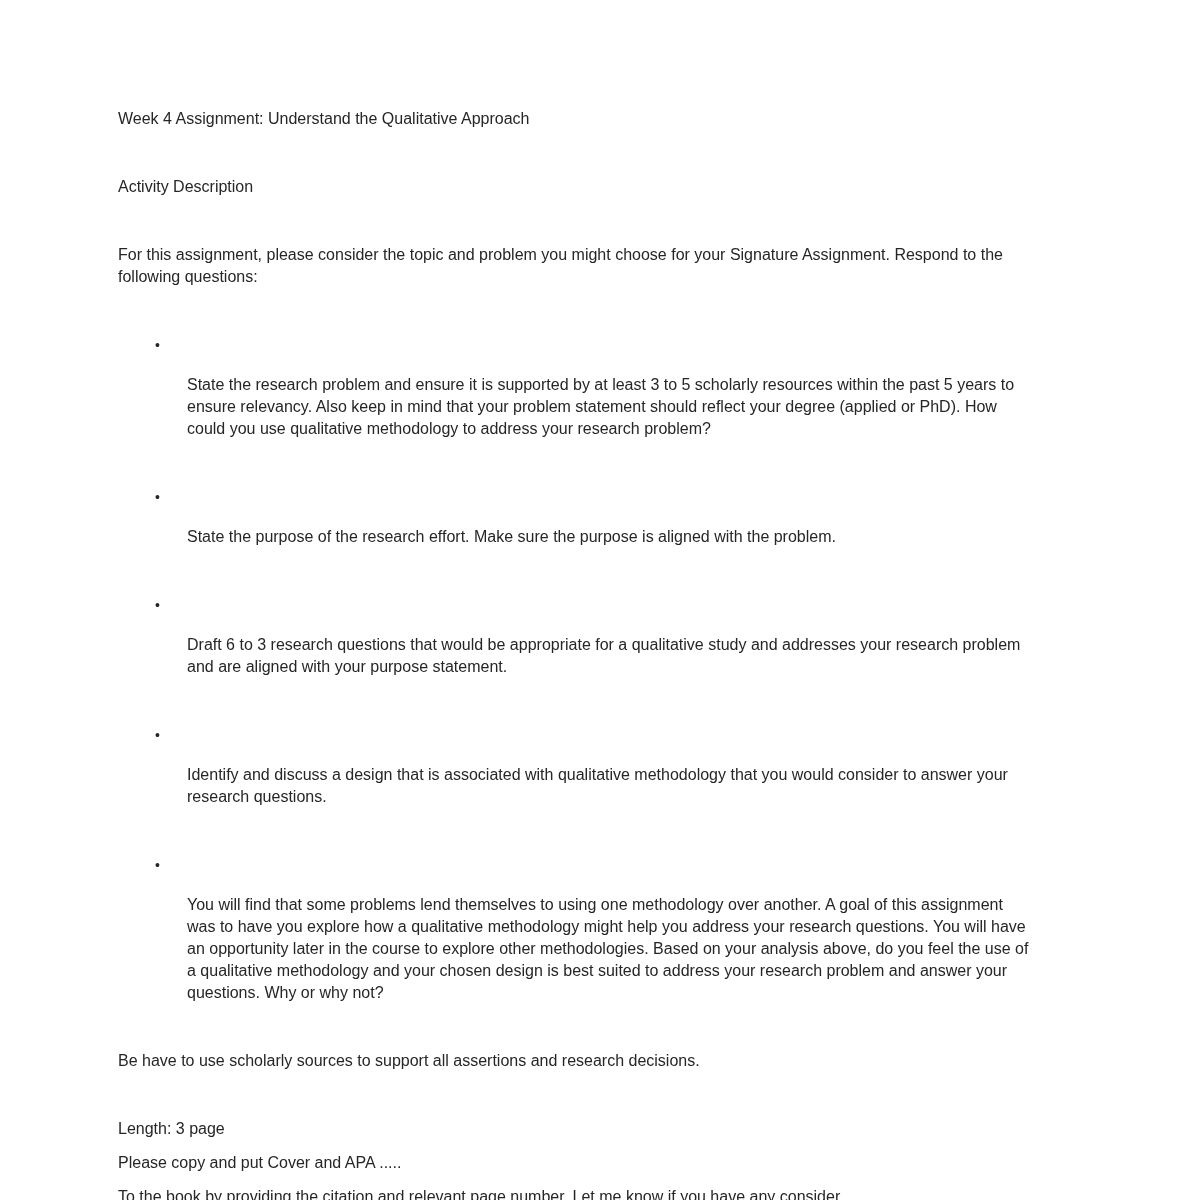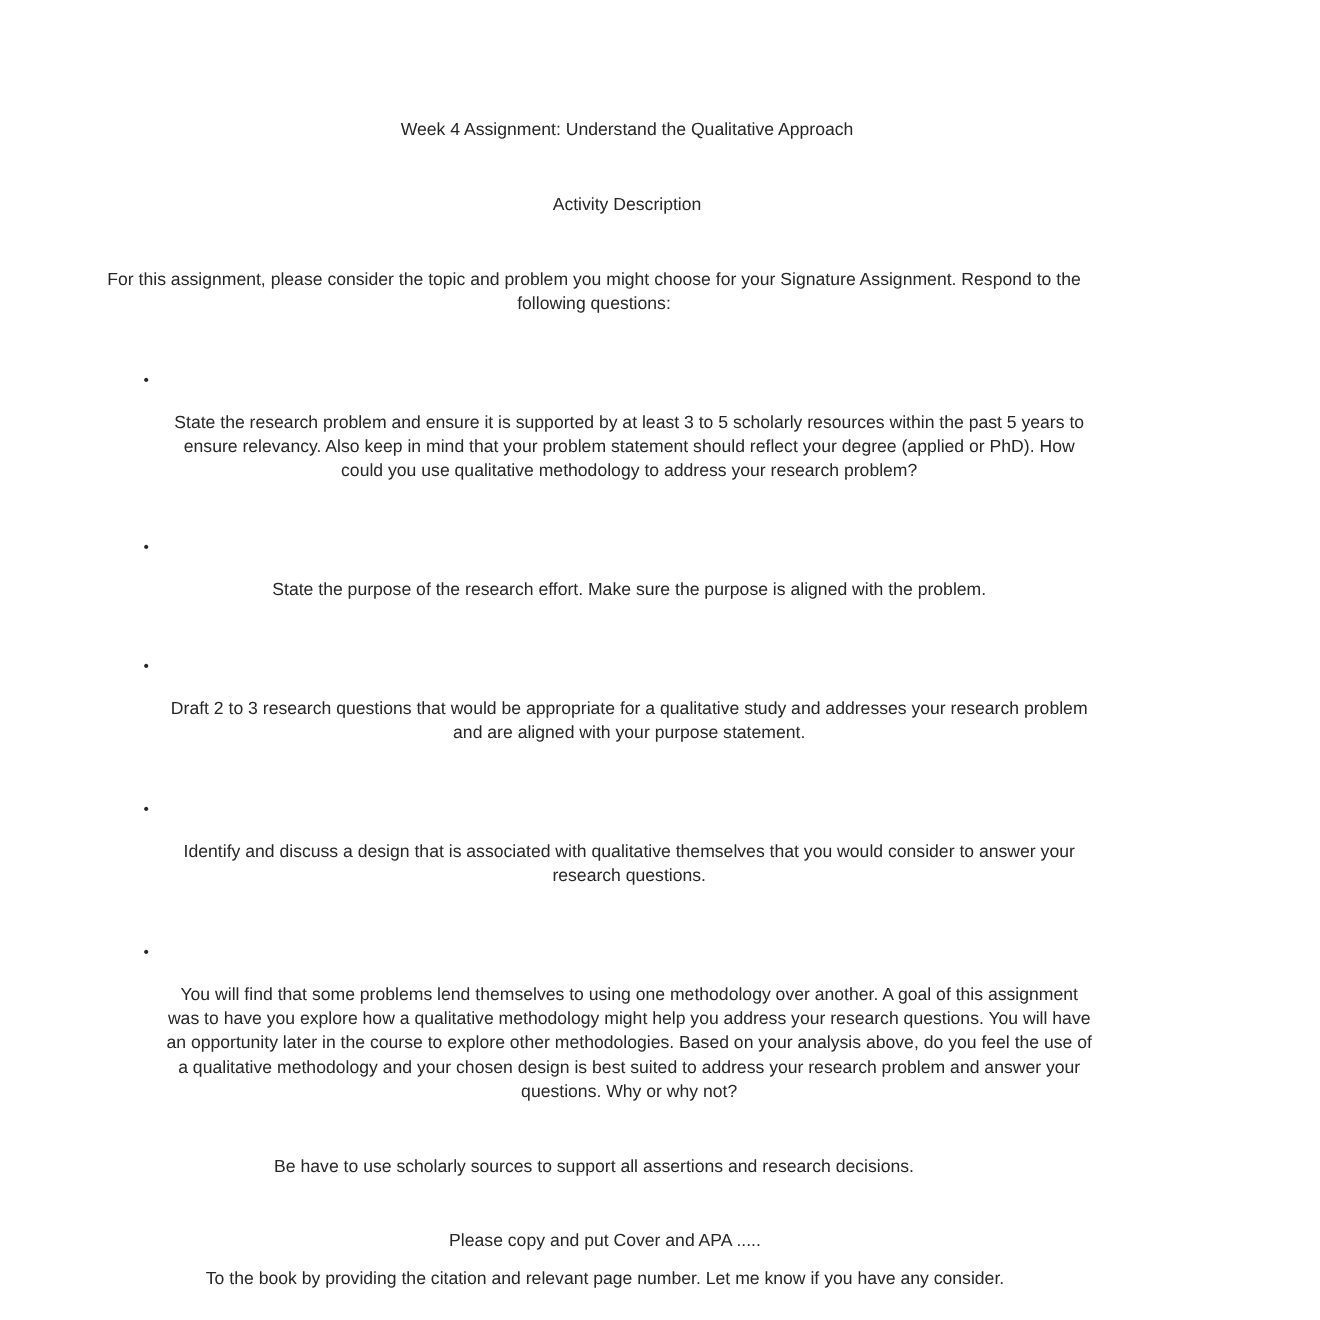--- a/index.html
+++ b/index.html
@@ -6,27 +6,26 @@
     margin: 0;
     padding: 0;
     background: #ffffff;
   }
   .page {
     position: relative;
     box-sizing: border-box;
     width: 1200px;
     height: 1200px;
     background: #ffffff;
-    padding: 108px 140px 0 80px;
+    padding: 108px 140px 0 118px;
     font-family: "Liberation Sans", sans-serif;
     font-size: 16px;
     line-height: 22px;
     color: #262626;
     overflow: hidden;
-    text-align: center;
   }
   .para {
     margin: 16px 0 46px 0;
     max-width: 920px;
   }
   .title {
     margin: 0 0 46px 0;
   }
   .heading {
     margin: 16px 0 46px 0;
@@ -72,33 +71,34 @@
     <li>
       <span class="bullet-marker">•</span>
       <span class="bullet-text">State the research problem and ensure it is supported by at least 3 to 5 scholarly resources within the past 5 years to ensure relevancy. Also keep in mind that your problem statement should reflect your degree (applied or PhD). How could you use qualitative methodology to address your research problem?</span>
     </li>
     <li>
       <span class="bullet-marker">•</span>
       <span class="bullet-text">State the purpose of the research effort. Make sure the purpose is aligned with the problem.</span>
     </li>
     <li>
       <span class="bullet-marker">•</span>
-      <span class="bullet-text">Draft 2 to 3 research questions that would be appropriate for a qualitative study and addresses your research problem and are aligned with your purpose statement.</span>
+      <span class="bullet-text">Draft 6 to 3 research questions that would be appropriate for a qualitative study and addresses your research problem and are aligned with your purpose statement.</span>
     </li>
     <li>
       <span class="bullet-marker">•</span>
-      <span class="bullet-text">Identify and discuss a design that is associated with qualitative themselves that you would consider to answer your research questions.</span>
+      <span class="bullet-text">Identify and discuss a design that is associated with qualitative methodology that you would consider to answer your research questions.</span>
     </li>
     <li>
       <span class="bullet-marker">•</span>
       <span class="bullet-text">You will find that some problems lend themselves to using one methodology over another. A goal of this assignment was to have you explore how a qualitative methodology might help you address your research questions. You will have an opportunity later in the course to explore other methodologies. Based on your analysis above, do you feel the use of a qualitative methodology and your chosen design is best suited to address your research problem and answer your questions. Why or why not?</span>
     </li>
   </ul>
 
   <p class="para">Be have to use scholarly sources to support all assertions and research decisions.</p>
 
+  <p class="note">Length: 3 page</p>
 
   <p class="note">Please copy and put Cover and APA .....</p>
 
 
   <p class="note">To the book by providing the citation and relevant page number. Let me know if you have any consider.</p>
 
 </div>
 
 </body></html>

